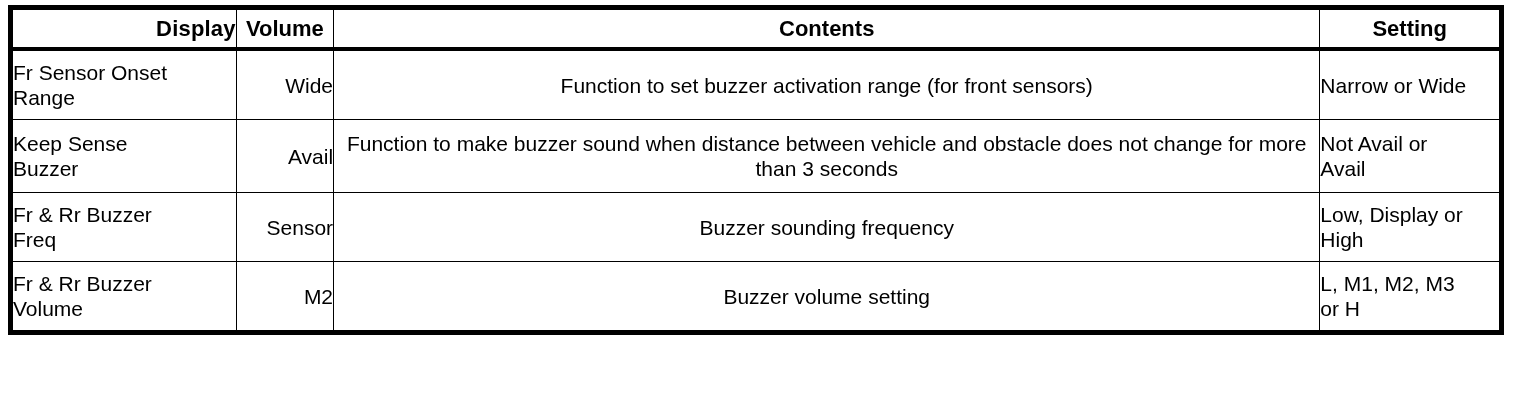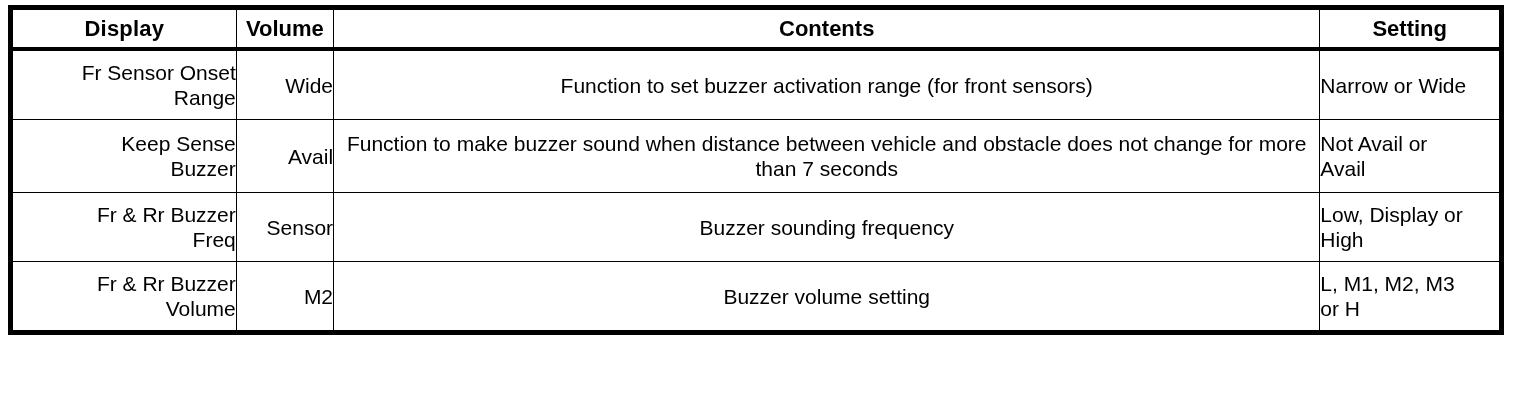--- a/index.html
+++ b/index.html
@@ -42,30 +42,30 @@
   }
 
   
   #spec-table thead th {
     height: 37px;
     text-align: center;
     font-weight: bold;
     font-size: 22px;
     border-bottom: 4px solid #000000;
   }
-  #spec-table thead th.th-display { letter-spacing: 0.2px; }
+  #spec-table thead th.th-display { letter-spacing: 0.2px; text-align: right; }
 
   
   #spec-table tbody td {
     height: 68px;
   }
   #spec-table tbody tr.row-tall td { height: 72px; }
 
   .cell-display {
-    text-align: right;
+    text-align: left;
     vertical-align: top;
     padding: 9px 0 0 7px;
     margin-left: 36px;
   }
   .cell-default {
     text-align: right;
     vertical-align: middle;
     padding: 0 0 0 8px;
   }
   .cell-contents {
@@ -120,21 +120,21 @@
 
     <tr class="row-tall">
       <td class="cell-display">
           <span class="txt">Keep Sense
 Buzzer</span>
         </td>
       <td class="cell-default">
           <span class="txt">Avail</span>
         </td>
       <td class="cell-contents">
-          <span class="txt">Function to make buzzer sound when distance between vehicle and obstacle does not change for more than 7 seconds</span>
+          <span class="txt">Function to make buzzer sound when distance between vehicle and obstacle does not change for more than 3 seconds</span>
         </td>
       <td class="cell-setting">
           <span class="txt">Not Avail or
 Avail</span>
         </td>
     </tr>
 
     <tr>
       <td class="cell-display">
           <span class="txt">Fr &amp; Rr Buzzer

